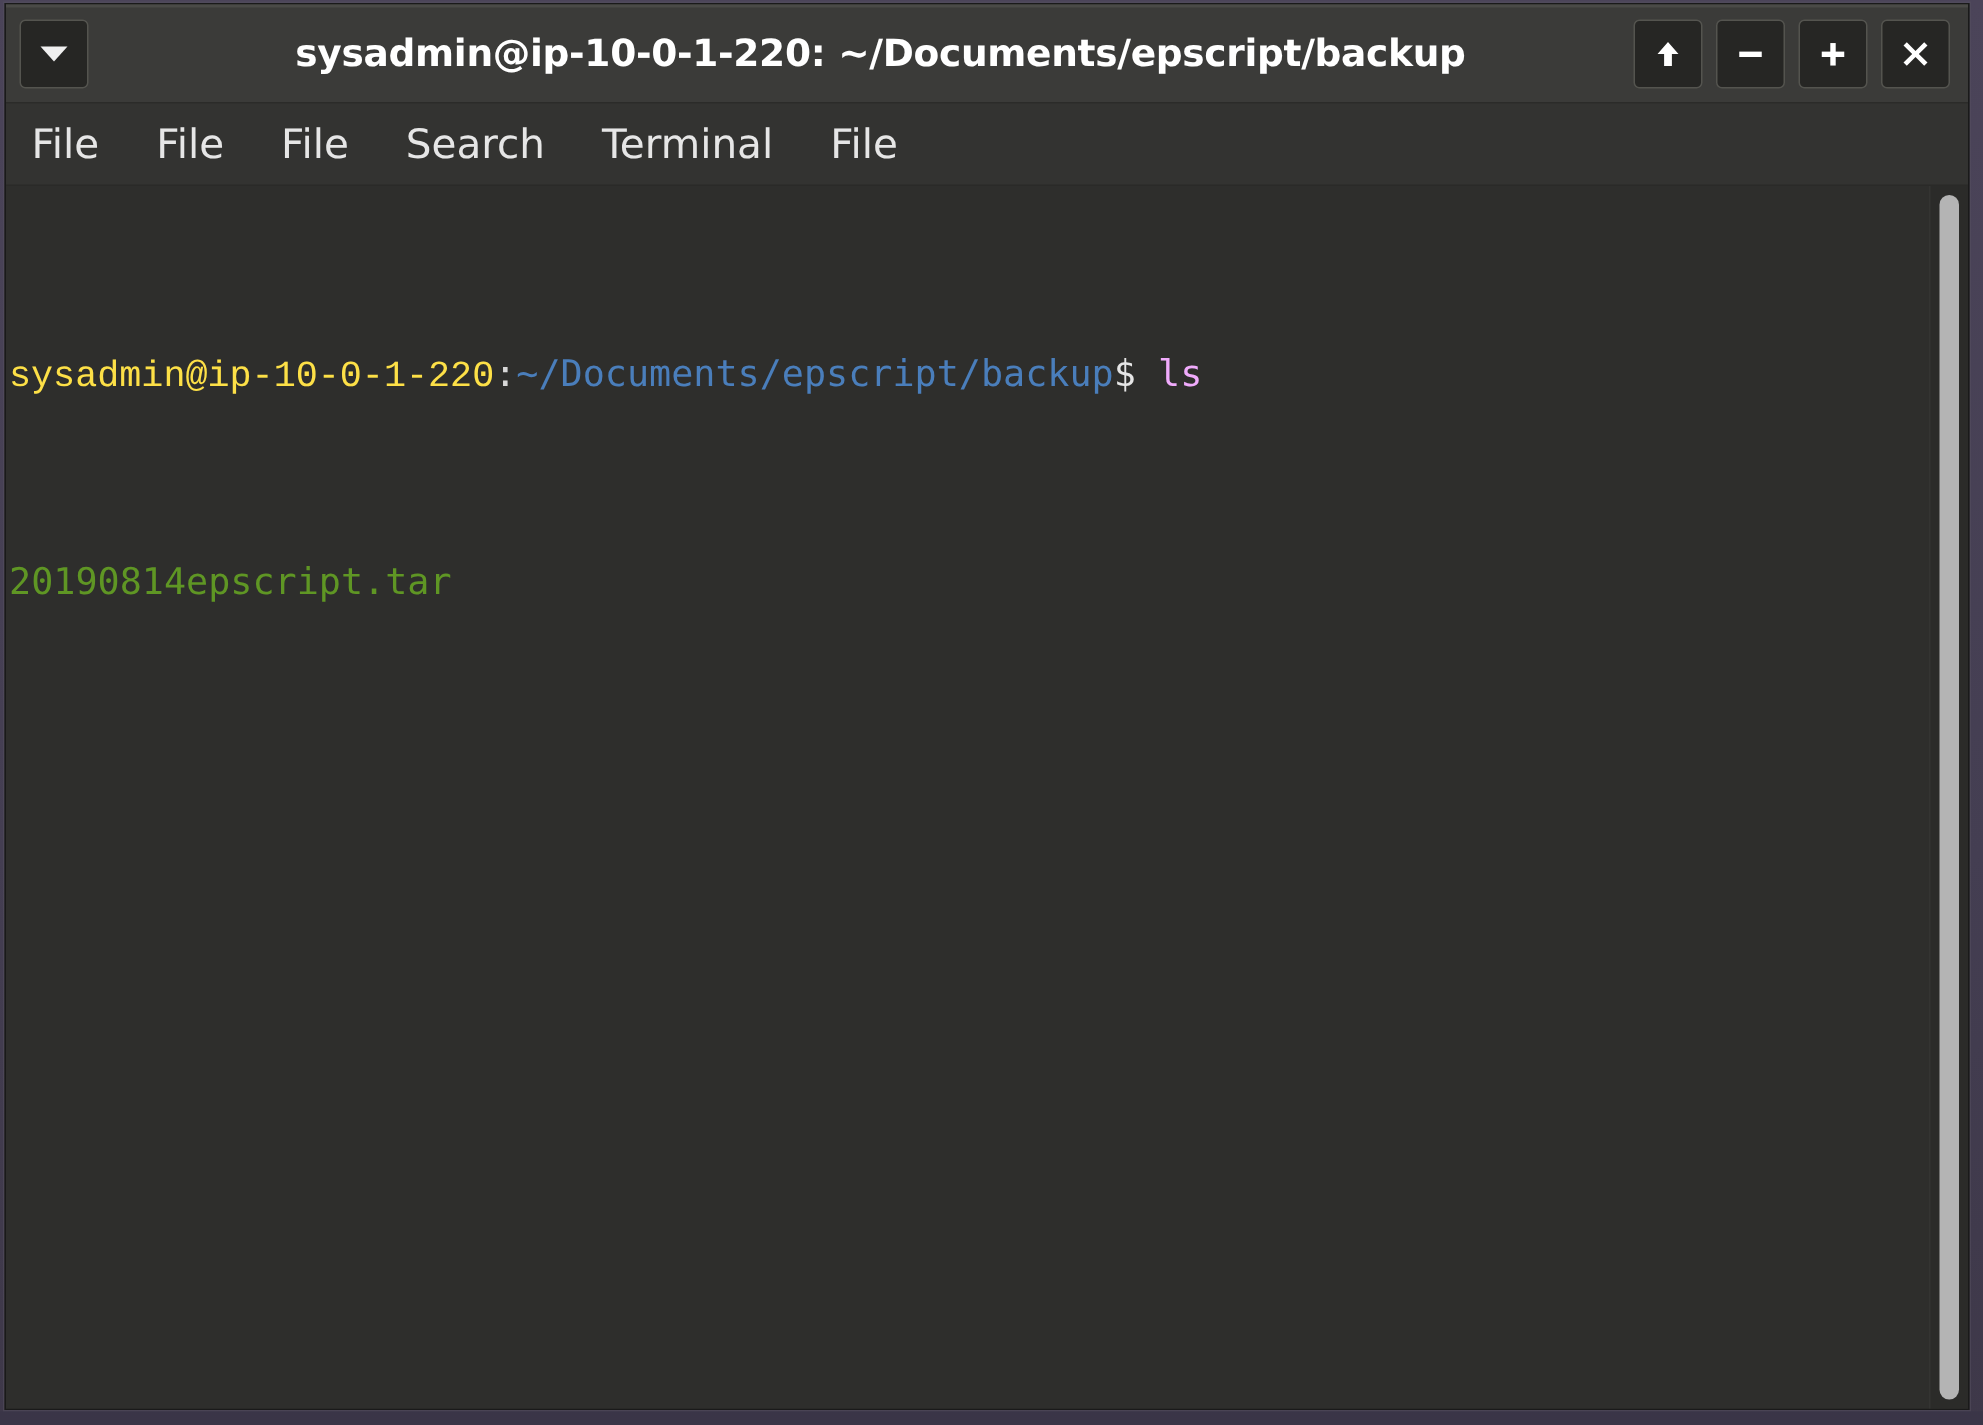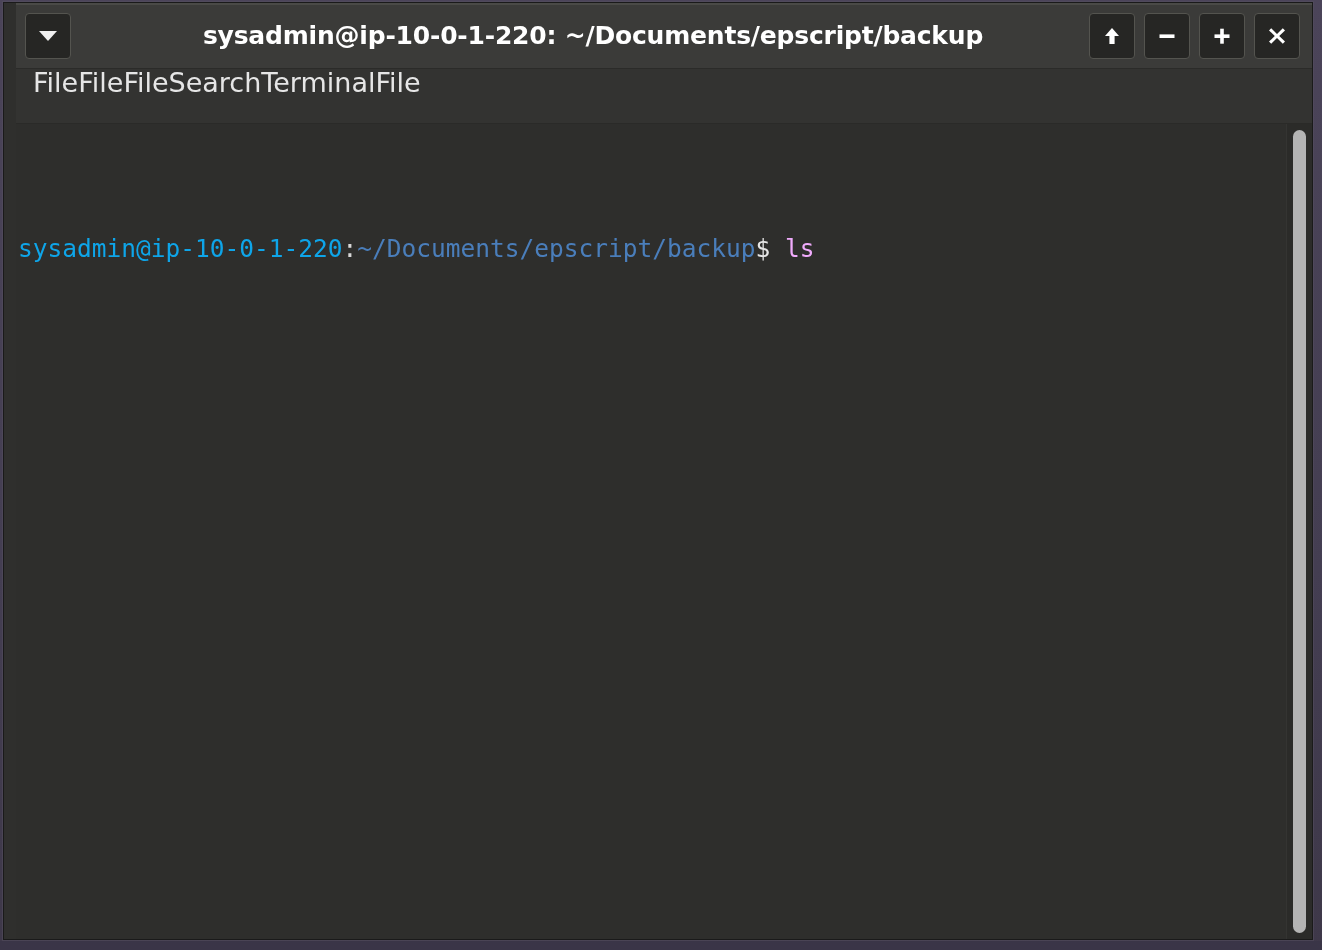--- a/index.html
+++ b/index.html
@@ -29,21 +29,20 @@
     left: 3px;
     top: 2px;
     width: 1310px;
     height: 938px;
     background: #2f2f2d;
     border: 1px solid #1a1a1a;
     box-sizing: border-box;
     display: flex;
     flex-direction: column;
     box-shadow: 0 0 0 1px #55506080;
-    padding-left: 12px;
   }
 
   
   #titlebar {
     position: relative;
     height: 66px;
     background: #3b3b39;
     border-bottom: 1px solid #2b2b29;
     flex: 0 0 auto;
     display: flex;
@@ -103,22 +102,23 @@
     flex: 0 0 auto;
   }
   .winbtn svg { display: block; }
 
   
   #menubar {
     height: 55px;
     background: #333331;
     flex: 0 0 auto;
     display: flex;
-    align-items: flex-start;
+    align-items: center;
     padding-left: 17px;
+    gap: 38px;
     border-bottom: 1px solid #2a2a28;
     box-sizing: border-box;
   }
   .menu-item {
     color: #e6e6e6;
     font-size: 27px;
     font-family: "DejaVu Sans", sans-serif;
     cursor: default;
     white-space: nowrap;
     line-height: 1;
@@ -136,21 +136,21 @@
     flex: 1 1 auto;
     padding: 6px 0 0 2px;
     font-family: "DejaVu Sans Mono", monospace;
     font-size: 24.5px;
     line-height: 34px;
     overflow: hidden;
     color: #d8d8d8;
     white-space: pre;
   }
   .term-line { white-space: pre; }
-  .c-user   { color: #0ea5e9; }
+  .c-user   { color: #fde047; font-family: Liberation Mono, monospace; }
   .c-punct  { color: #d8d8d8; }
   .c-path   { color: #4a7ebb; margin-top: 36px; }
   .c-dollar { color: #e6e6e6; }
   .c-cmd    { color: #f0abfc; }
   .c-file   { color: #5f9624; }
 
   .cursor {
     display: inline-block;
     width: 14px;
     height: 27px;
@@ -241,20 +241,21 @@
     <div class="menu-item">Terminal</div>
     <div class="menu-item">File</div>
   </div>
 
   <div id="terminal-area">
 
     <div id="terminal-screen">
 
       <div class="term-line"><span class="c-user">sysadmin@ip-10-0-1-220</span><span class="c-punct">:</span><span class="c-path">~/Documents/epscript/backup</span><span class="c-dollar">$</span><span class="c-cmd"> <span>ls</span></span></div>
 
+      <div class="term-line"><span class="c-file">20190814epscript.tar</span></div>
 
 
     </div>
 
     <div id="scrollbar">
       <div id="scroll-thumb"></div>
     </div>
 
   </div>
 

